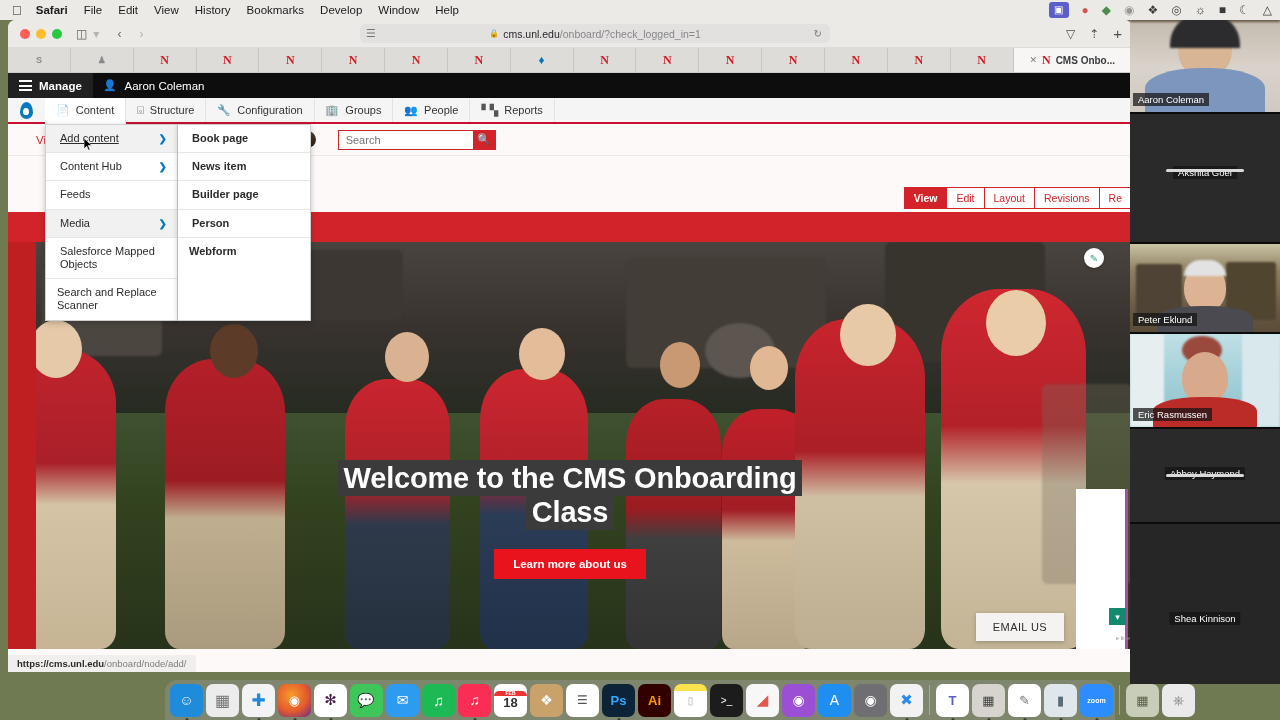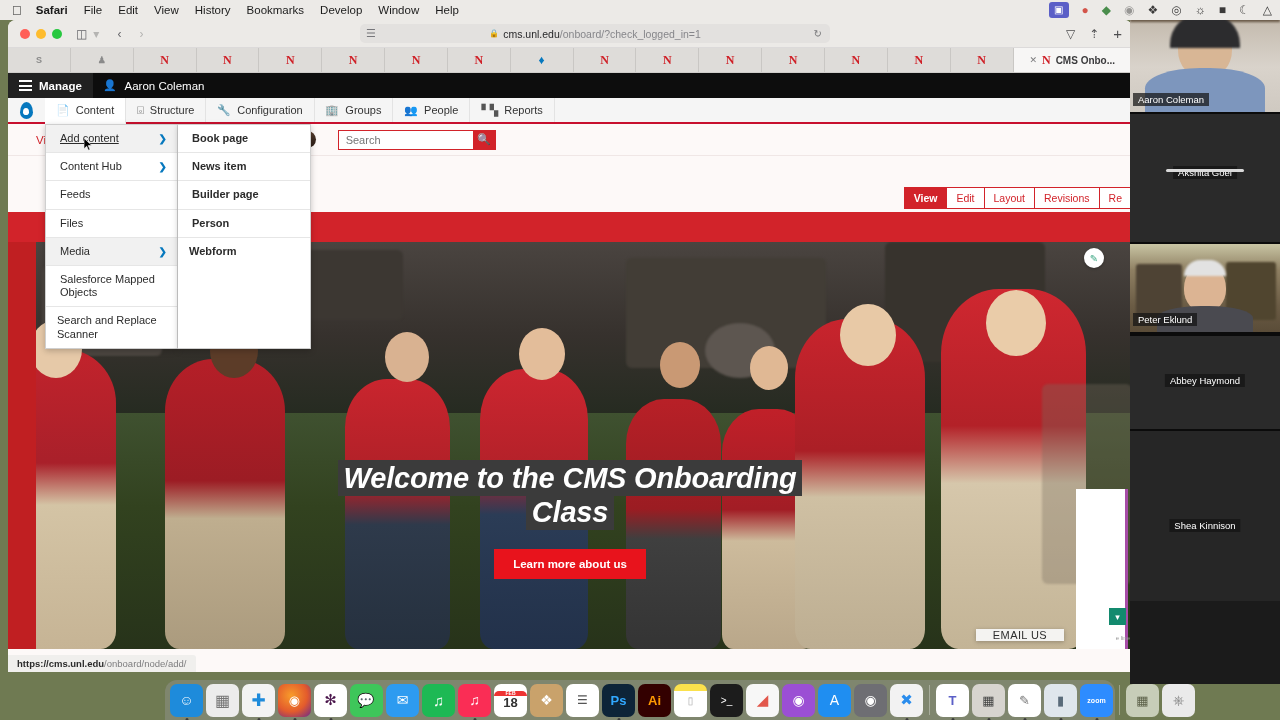--- a/index.html
+++ b/index.html
@@ -186,38 +186,38 @@
   .hero-overlay {
     position: absolute; left: 0; right: 0; top: 54%;
     display: flex; flex-direction: column; align-items: center;
   }
   .hero-h1 {
     color: #fff; font-size: 29px; font-weight: bold; text-align: center;
     line-height: 1.17; max-width: 500px; letter-spacing: -.2px;
   }
   .hero-h1 span {
     background: #3b3b3b; box-decoration-break: clone;
-    -webkit-box-decoration-break: clone; padding: 2px 6px; font-style: italic;
+    -webkit-box-decoration-break: clone; padding: 2px 6px;
   }
   .hero-btn {
     margin-top: 19px; background: #e8131c; color: #fff; font-size: 11.5px;
     font-weight: bold; padding: 9px 19px; border: none;
     font-family: "Liberation Sans", sans-serif;
   }
   .edit-pencil {
     position: absolute; right: 28px; top: 6px; width: 20px; height: 20px;
     border-radius: 50%; background: #fff; display: flex; align-items: center;
     justify-content: center; font-size: 10px; color: #4a8; box-shadow: 0 1px 3px rgba(0,0,0,.3);
   }
   .left-red-strip { position: absolute; left: 0; top: 0; width: 28px; height: 100%; background: #c01f22; }
 
   
   .email-us {
     position: absolute; right: 68px; bottom: 8px; background: #f4f3f1;
-    padding: 0 17px; font-size: 11px; color: #2e2e2e; letter-spacing: .4px;
+    padding: 8px 17px; font-size: 11px; color: #2e2e2e; letter-spacing: .4px;
     box-shadow: 0 1px 4px rgba(0,0,0,.25); z-index: 15;
   }
   .chat-card {
     position: absolute; right: 4px; bottom: 0px; width: 52px; height: 160px;
     background: #fff; border-right: 3px solid #a64ca6; z-index: 14;
   }
   .chat-green {
     position: absolute; right: 6px; bottom: 24px; width: 17px; height: 17px;
     background: #138a6e; color: #fff; display: flex; align-items: center;
     justify-content: center; font-size: 9px; z-index: 16;
@@ -516,23 +516,20 @@
       <span class="dd-label">Add content</span>
       <span class="chev">❯</span>
     </div>
     <div class="dd-row">
       <span class="dd-label">Content Hub</span>
       <span class="chev">❯</span>
     </div>
     <div class="dd-row">
       <span class="dd-label">Feeds</span>
     </div>
-    <div class="dd-row">
-      <span class="dd-label">Files</span>
-    </div>
     <div class="dd-row hl">
       <span class="dd-label" style="text-decoration:none">Media</span>
       <span class="chev">❯</span>
     </div>
     <div class="dd-row">
       <span class="dd-label">Salesforce Mapped Objects</span>
     </div>
     <div class="dd-row">
       <span class="dd-label">Search and Replace Scanner</span>
     </div>
@@ -577,20 +574,29 @@
   <div class="vtile" style="height:88px">
     <div class="bg" style="background:linear-gradient(180deg,#c9c5a4 0%,#8e7f62 30%,#6b5c45 70%,#5a4c38 100%)"></div>
     <div class="blur-blob" style="left:6px;top:20px;width:46px;height:54px;background:#4e4334;border-radius:3px;"></div>
     <div class="blur-blob" style="left:96px;top:18px;width:50px;height:58px;background:#50452f;border-radius:3px;"></div>
     <div class="vhead" style="top:20px;width:42px;height:48px;background:#dcb493;"></div>
     <div class="blur-blob" style="left:54px;top:16px;width:42px;height:16px;background:#e2e2e2;border-radius:18px 18px 0 0;"></div>
     <div class="shoulder" style="width:96px;height:26px;background:#4a4a50;"></div>
     <div class="vname left">Peter Eklund</div>
   </div>
   <div class="vsep"></div>
+  <div class="vtile" style="height:93px">
+    <div class="bg" style="background:linear-gradient(180deg,#bfe0e6 0%,#a8d2da 40%,#8dc0ca 100%)"></div>
+    <div class="blur-blob" style="left:0;top:0;width:34px;height:93px;background:#e6eff0;border-radius:0;"></div>
+    <div class="blur-blob" style="left:112px;top:0;width:38px;height:93px;background:#d8e8ec;border-radius:0;"></div>
+    <div class="blur-blob" style="left:52px;top:2px;width:40px;height:28px;background:#9a4a3c;border-radius:50%;"></div>
+    <div class="vhead" style="top:18px;width:46px;height:52px;background:#d8a98a;"></div>
+    <div class="shoulder" style="width:104px;height:30px;background:#bb2b28;"></div>
+    <div class="vname left">Eric Rasmussen</div>
+  </div>
   <div class="vsep"></div>
   <div class="vtile" style="height:93px;background:#2a2a2a">
     <div class="vname" style="bottom:auto;top:38px">Abbey Haymond</div>
   </div>
   <div class="vsep"></div>
   <div class="vscroll" style="top:474px"></div>
   <div class="vtile" style="height:170px;background:#262626">
     <div class="vname" style="bottom:auto;top:88px">Shea Kinnison</div>
   </div>
 </div>

